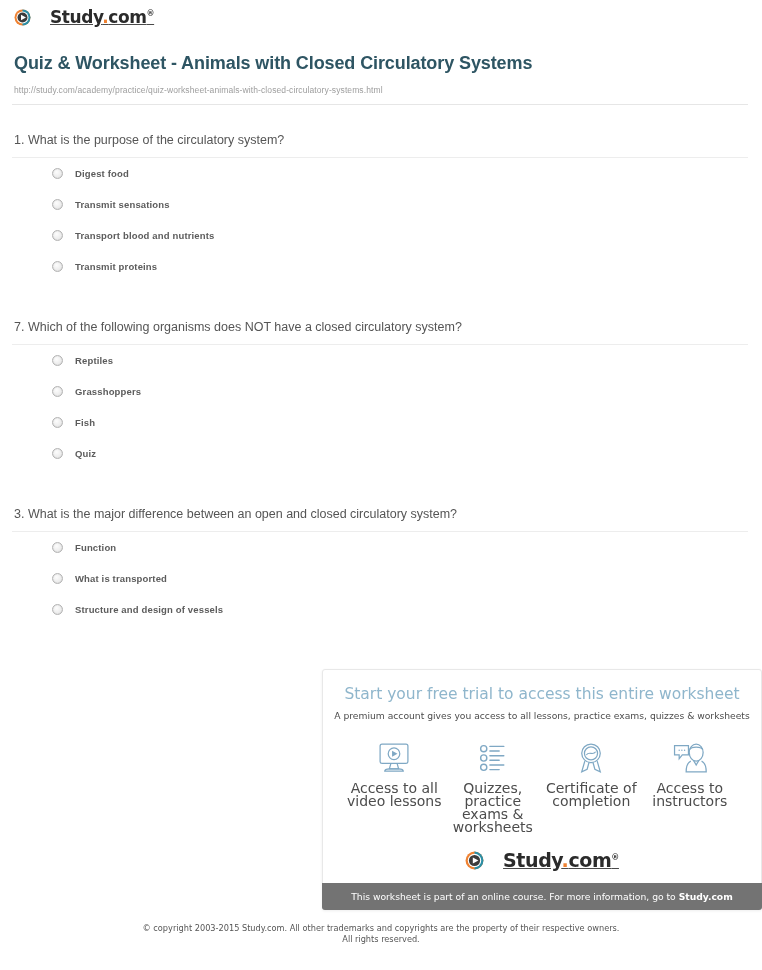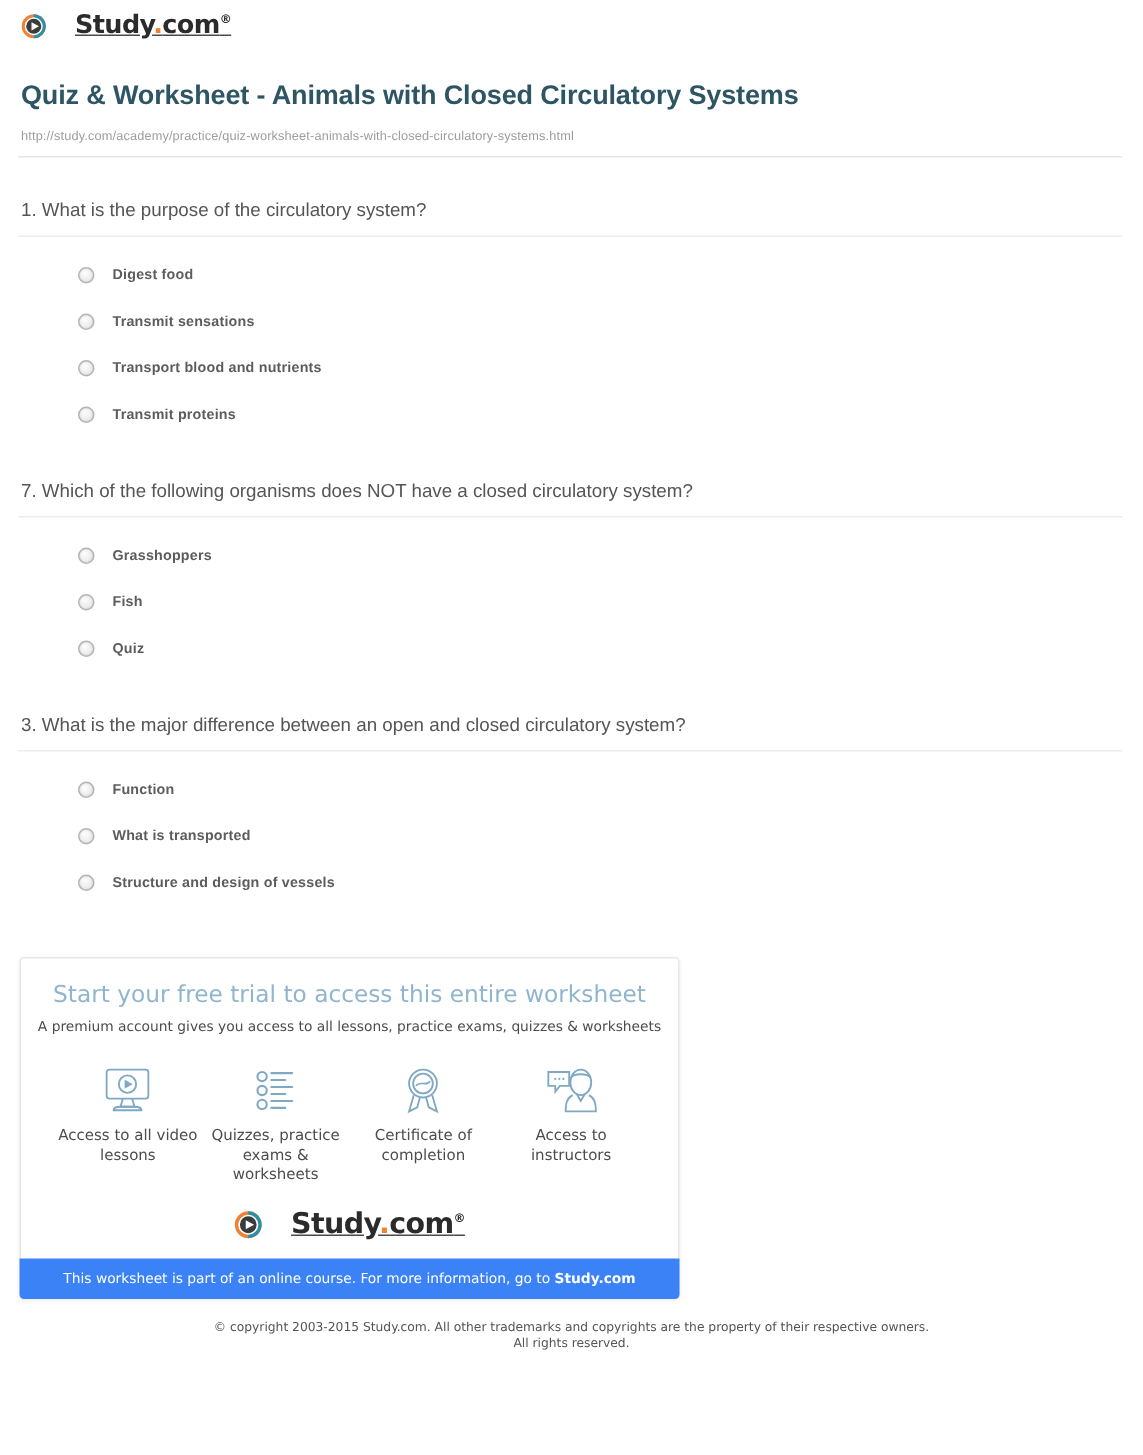--- a/index.html
+++ b/index.html
@@ -101,21 +101,20 @@
     height: 1px;
     background: #ededed;
     margin-top: 9px;
   }
   .answers {
     margin-top: 10px;
     padding-left: 40px;
   }
   .answer-row {
     display: flex;
-    align-items: center;
     height: 31px;
   }
   .radio {
     width: 9px;
     height: 9px;
     flex: 0 0 9px;
     border-radius: 50%;
     border: 1px solid #b4b4b4;
     background: radial-gradient(circle at 40% 35%, #fdfdfd 0%, #e8e8e8 75%, #d8d8d8 100%);
     box-shadow: inset 0 0 1px rgba(0,0,0,0.18);
@@ -126,21 +125,21 @@
     font-weight: bold;
     color: #5c5c5c;
     letter-spacing: 0.15px;
     font-family: "Liberation Sans", sans-serif;
   }
 
   
   .promo-area {
     margin-top: 34px;
     display: flex;
-    justify-content: flex-start;
+    justify-content: flex-end;
     padding-left: 13px;
   }
   .promo-card {
     width: 440px;
     background: #ffffff;
     border: 1px solid #e8e8e8;
     border-radius: 3px;
     box-shadow: 0 1px 3px rgba(0,0,0,0.07);
     box-sizing: border-box;
     padding: 14px 0 0 0;
@@ -173,37 +172,37 @@
     text-align: center;
   }
   .feature-icon {
     height: 40px;
     display: flex;
     align-items: center;
     justify-content: center;
   }
   .feature-label {
     font-family: "DejaVu Sans", sans-serif;
-    font-size: 10px;
+    font-size: 14px;
     color: #4c4c4c;
     line-height: 13px;
     margin-top: 4px;
   }
   .promo-logo {
     display: flex;
     justify-content: center;
     align-items: center;
     margin-top: 17px;
     margin-bottom: 13px;
   }
   .promo-logo .logo-word { font-size: 19px; }
   .promo-logo .logo-mark { width: 19px; height: 19px; flex: 0 0 19px; }
 
   .promo-banner {
-    background: #3b82f6;
+    background: #737373;
     color: #ffffff;
     text-align: center;
     font-family: "DejaVu Sans", sans-serif;
     font-size: 9.2px;
     padding: 7px 0;
     border-radius: 0 0 3px 3px;
     line-height: 13px;
     margin: 0 -1px -1px -1px;
   }
   .promo-banner b { font-weight: bold; }
@@ -267,20 +266,24 @@
           <span class="radio"></span>
           <span class="answer-label">Transmit proteins</span>
         </div>
       </div>
     </div>
 
     <div class="question-block">
       <div class="question-text">7. Which of the following organisms does NOT have a closed circulatory system?</div>
       <div class="question-underline"></div>
       <div class="answers">
+        <div class="answer-row">
+          <span class="radio"></span>
+          <span class="answer-label">Reptiles</span>
+        </div>
         <div class="answer-row">
           <span class="radio"></span>
           <span class="answer-label">Grasshoppers</span>
         </div>
         <div class="answer-row">
           <span class="radio"></span>
           <span class="answer-label">Fish</span>
         </div>
         <div class="answer-row">
           <span class="radio"></span>

